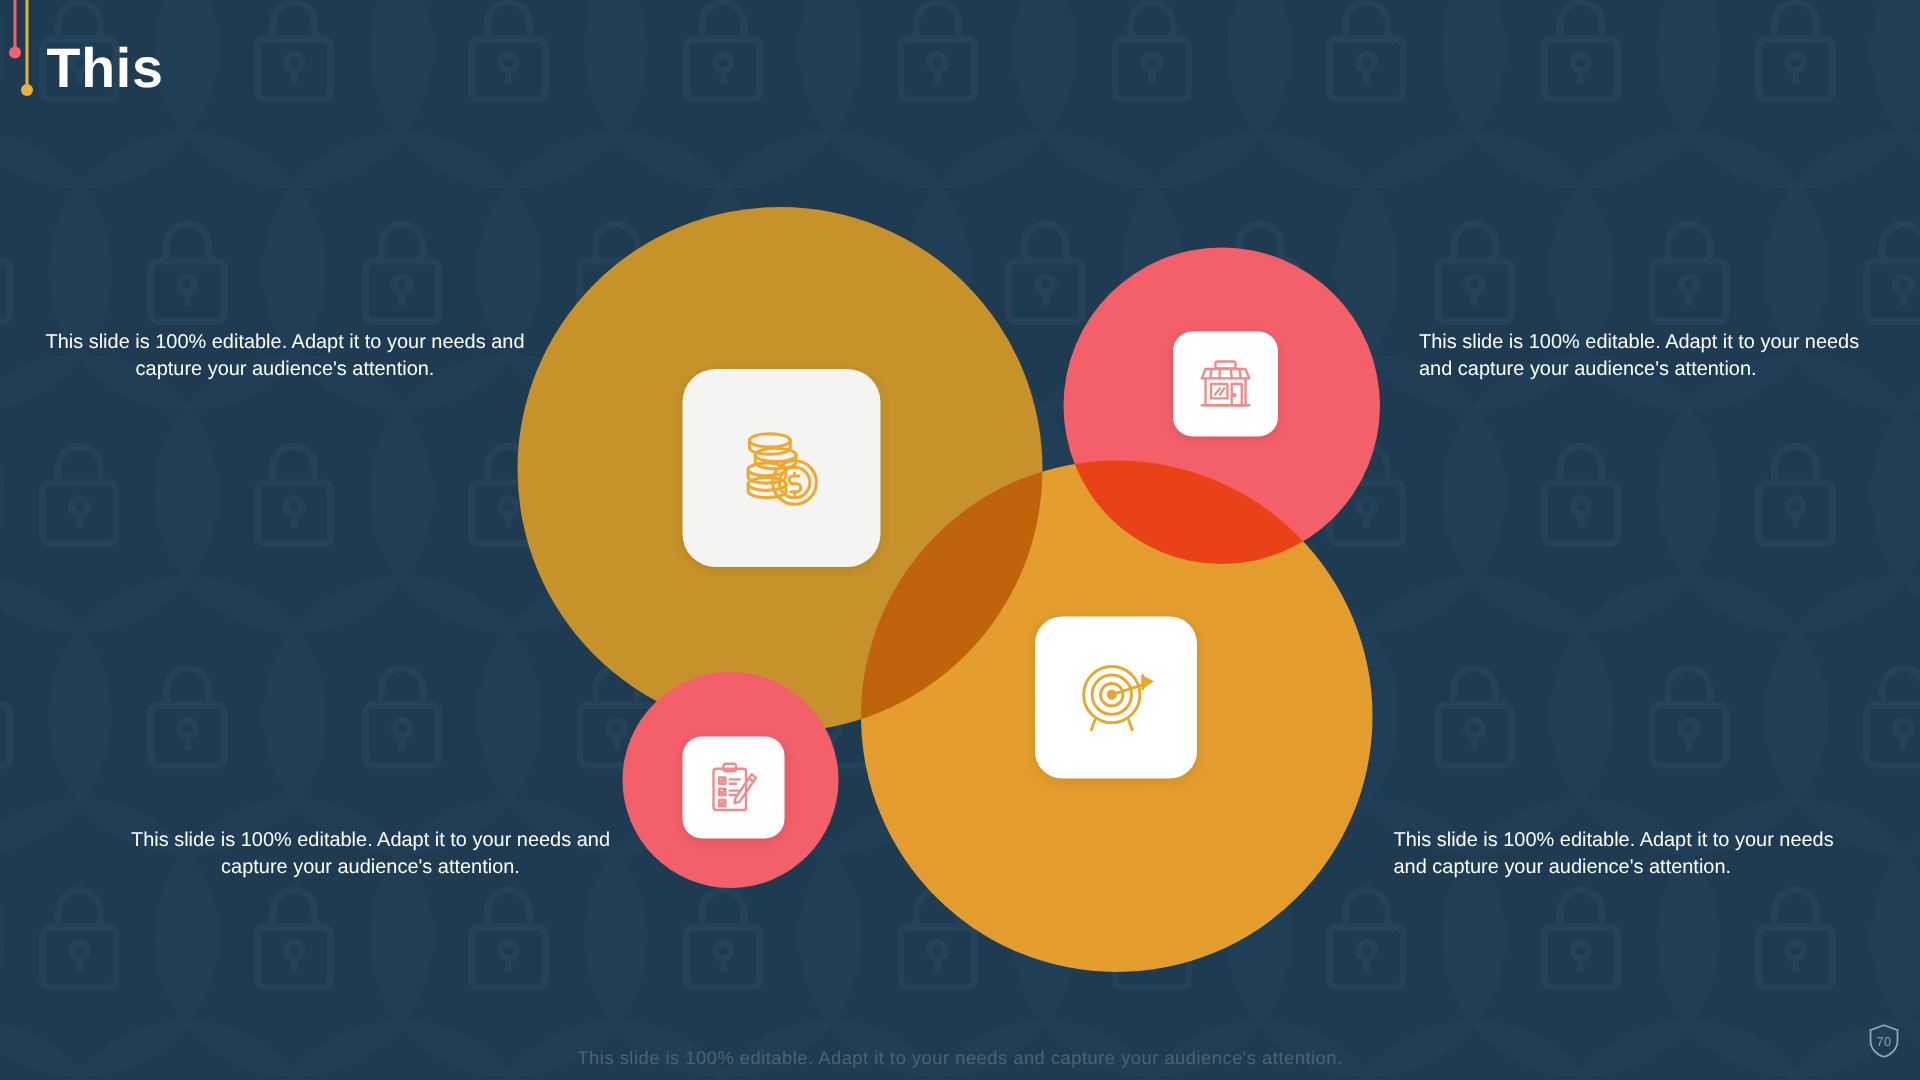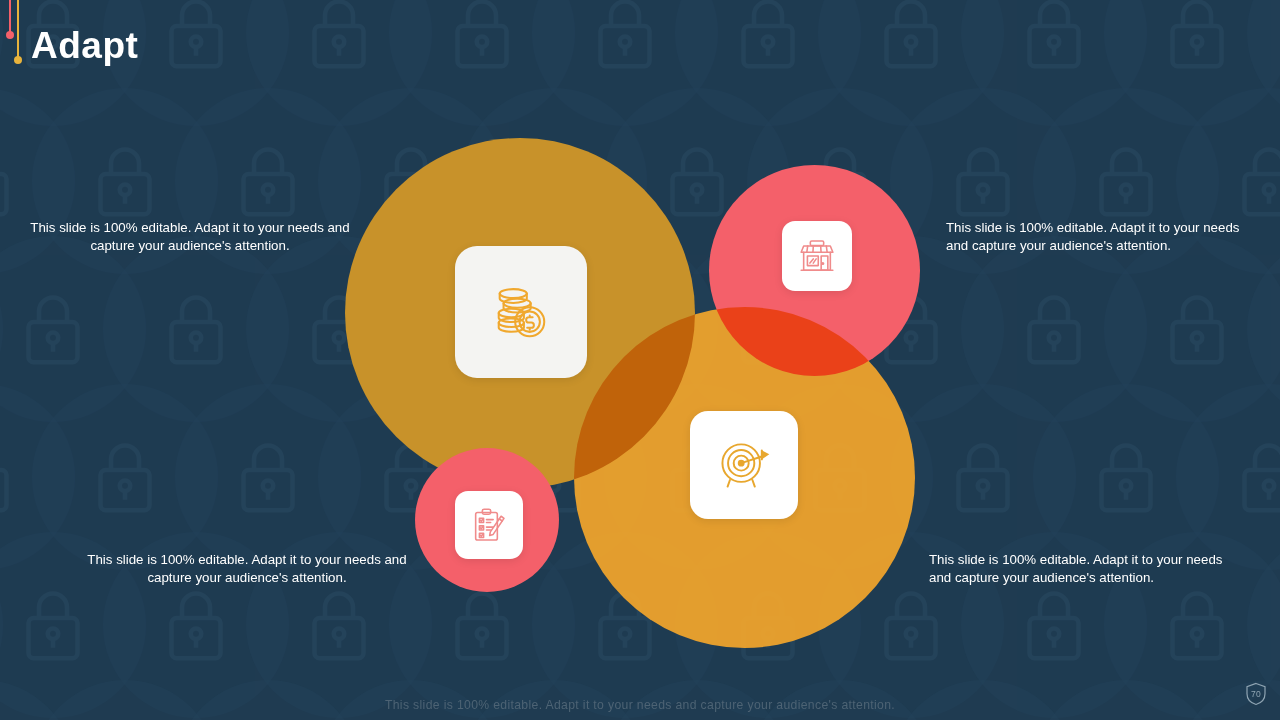--- a/index.html
+++ b/index.html
@@ -480,21 +480,21 @@
                 clip-path:circle(175px at -54px -169px);"></div>
   </div>
 
   <div id="pins">
     <div class="pin-line" style="left:9px;height:34px;background:#f4606a;"></div>
     <div class="pin-dot" style="left:5.8px;top:31px;background:#f4606a;"></div>
     <div class="pin-line" style="left:17px;height:59px;background:#e8b33c;"></div>
     <div class="pin-dot" style="left:13.8px;top:56px;background:#e8b33c;"></div>
   </div>
 
-  <div id="page-title">Adapt</div>
+  <div id="page-title">This</div>
 
   <div class="tile" style="left:455px;top:246px;width:132px;height:132px;background:#f4f4f2;border-radius:22px;">
     <span>
       <svg width="62" height="62" viewBox="0 0 64 64" fill="none" stroke="#f0a82e" stroke-width="2.1" stroke-linecap="round" stroke-linejoin="round">
         <ellipse cx="24" cy="13" rx="14" ry="4.6"></ellipse>
         <path d="M10 13v5c0 2.5 6.3 4.6 14 4.6s14-2.1 14-4.6v-5"></path>
         <ellipse cx="28" cy="23" rx="14" ry="4.6"></ellipse>
         <path d="M14 23v5c0 2.5 6.3 4.6 14 4.6s14-2.1 14-4.6v-5"></path>
         <ellipse cx="22" cy="33" rx="13" ry="4.4"></ellipse>
         <path d="M9 33v5c0 2.4 5.8 4.4 13 4.4s13-2 13-4.4v-5"></path>

